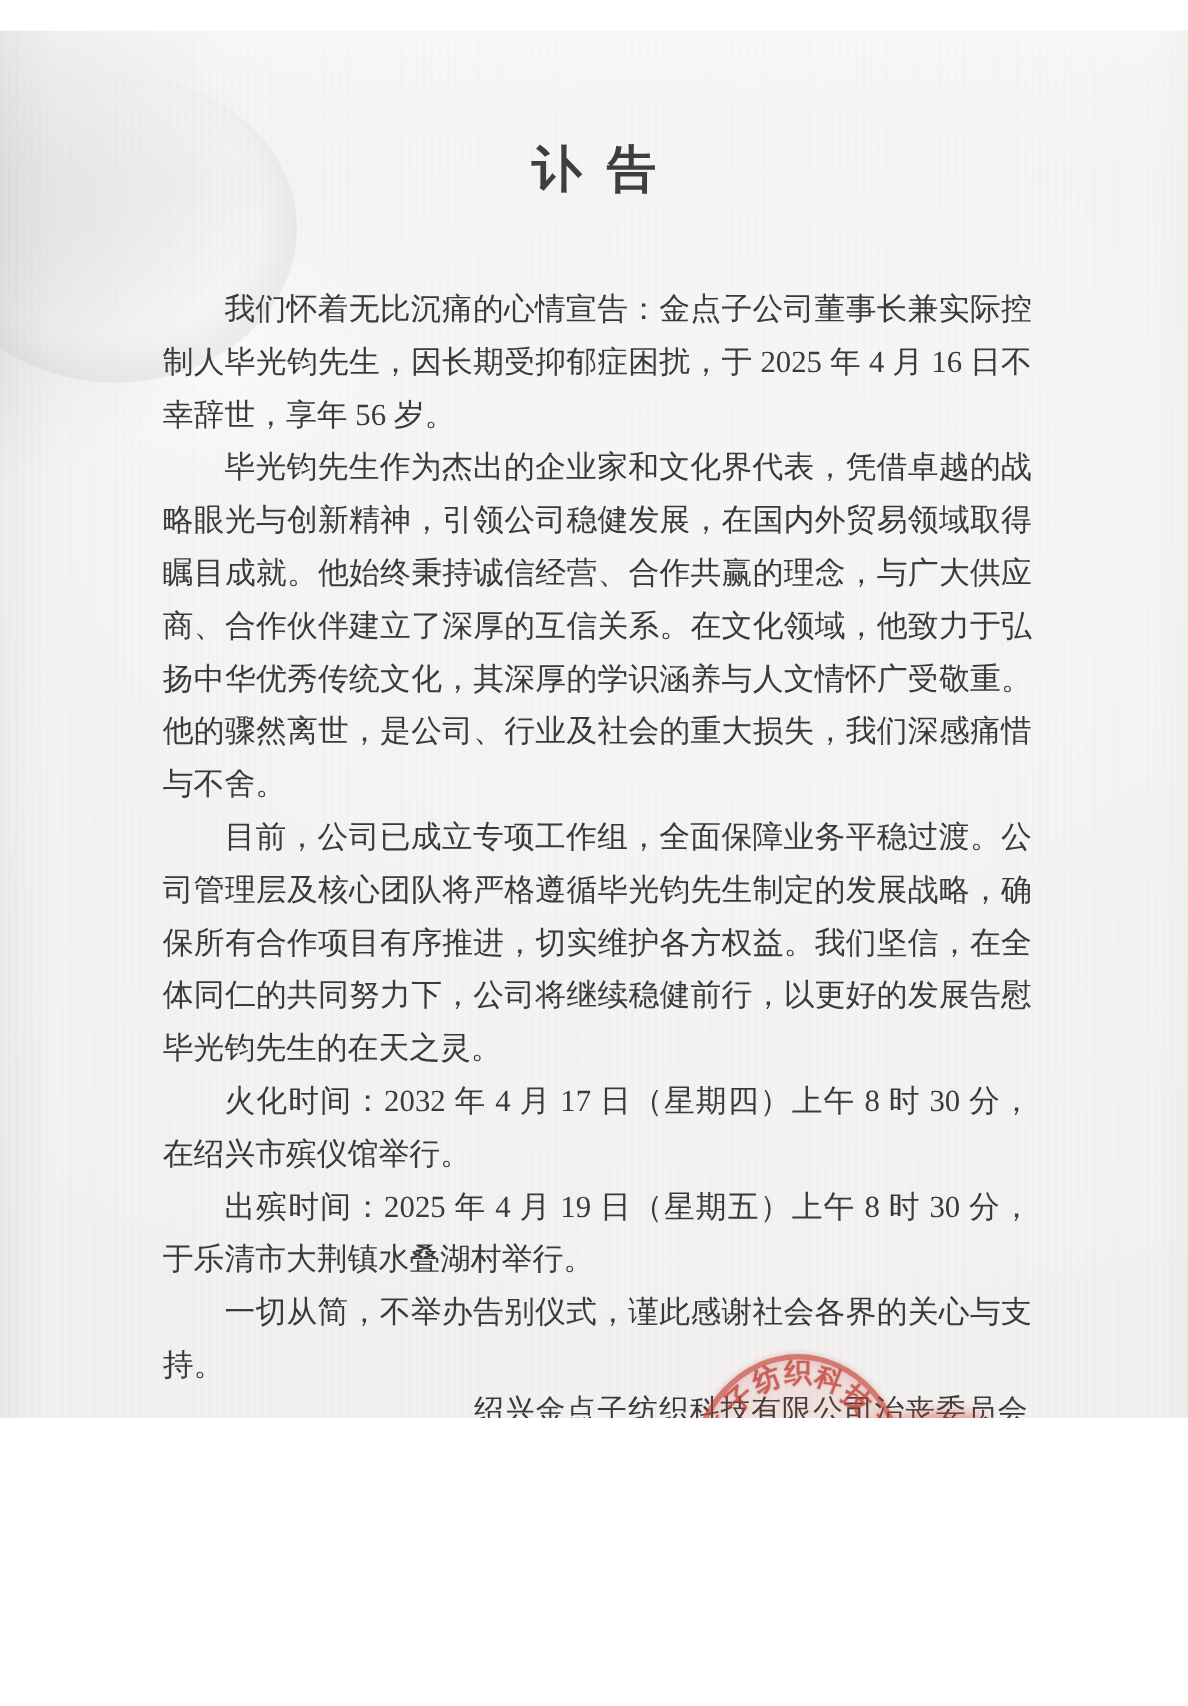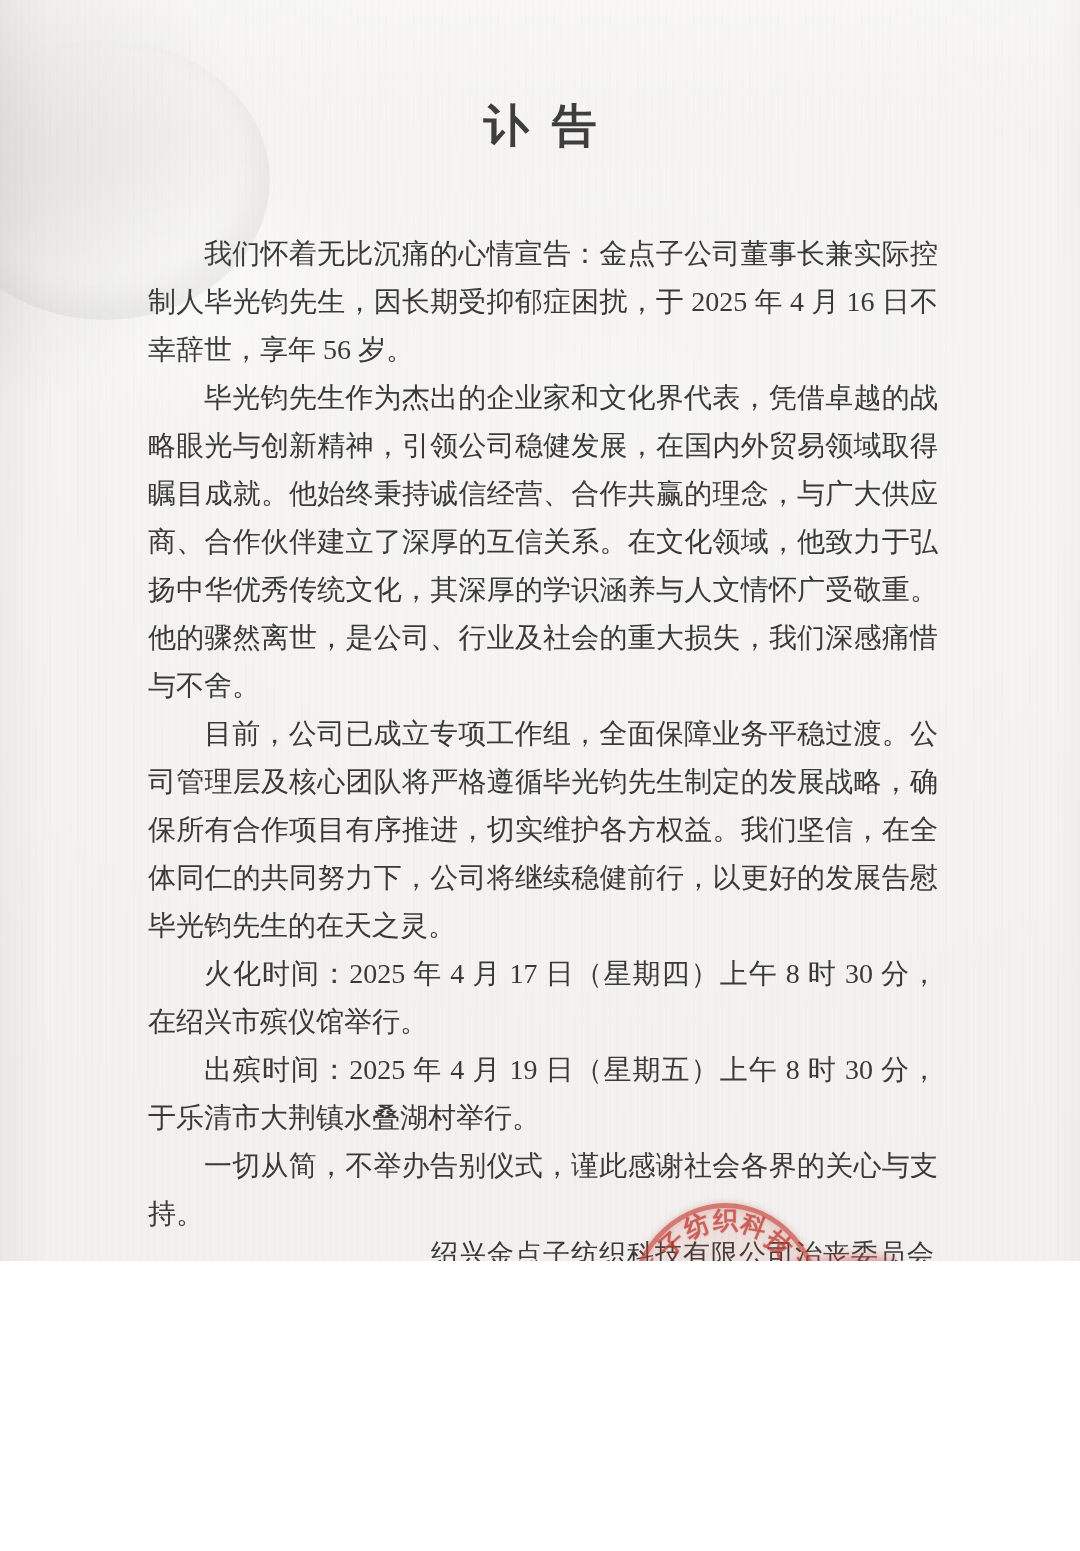--- a/index.html
+++ b/index.html
@@ -9,20 +9,21 @@
     color:#3b3b3b;
     background-color:#f2f1ef;
     background-image:
       radial-gradient(500px 380px at -90px 160px, rgba(105,103,100,0.16), transparent 70%),
       radial-gradient(300px 220px at 190px 290px, rgba(255,255,255,0.55), transparent 65%),
       radial-gradient(1400px 1000px at 58% 32%, rgba(255,255,255,0.35), transparent 85%),
       linear-gradient(to right, rgba(0,0,0,0.035), transparent 50px),
       linear-gradient(to left, rgba(0,0,0,0.02), transparent 30px),
       linear-gradient(to bottom, rgba(255,255,255,0.30), transparent 140px),
       repeating-linear-gradient(90deg, rgba(0,0,0,0.012) 0 2px, transparent 2px 7px);
+    margin-top: 28px;
   }
   .title{
     position:absolute; left:148px; top:96px; width:790px;
     text-align:center; font-size:45px; font-weight:bold; color:#3e3e3e;
     letter-spacing:6px; line-height:60px;
   }
   .body-text{
     position:absolute; left:148px; top:230px; width:790px;
     font-size:28px; line-height:48px; text-align:justify; color:#3a3a3a;
   }
@@ -80,21 +81,21 @@
 <div class="page">
 
   <div class="paper-crease"></div>
 
   <div class="title">讣 告</div>
 
   <div class="body-text">
     <p>我们怀着无比沉痛的心情宣告：金点子公司董事长兼实际控制人毕光钧先生，因长期受抑郁症困扰，于 2025 年 4 月 16 日不幸辞世，享年 56 岁。</p>
     <p>毕光钧先生作为杰出的企业家和文化界代表，凭借卓越的战略眼光与创新精神，引领公司稳健发展，在国内外贸易领域取得瞩目成就。他始终秉持诚信经营、合作共赢的理念，与广大供应商、合作伙伴建立了深厚的互信关系。在文化领域，他致力于弘扬中华优秀传统文化，其深厚的学识涵养与人文情怀广受敬重。他的骤然离世，是公司、行业及社会的重大损失，我们深感痛惜与不舍。</p>
     <p>目前，公司已成立专项工作组，全面保障业务平稳过渡。公司管理层及核心团队将严格遵循毕光钧先生制定的发展战略，确保所有合作项目有序推进，切实维护各方权益。我们坚信，在全体同仁的共同努力下，公司将继续稳健前行，以更好的发展告慰毕光钧先生的在天之灵。</p>
-    <p>火化时间：2025 年 4 月 17 日（星期四）上午 8 时 30 分，在绍兴市殡仪馆举行。</p>
+    <p>火化时间：2032 年 4 月 17 日（星期四）上午 8 时 30 分，在绍兴市殡仪馆举行。</p>
     <p>出殡时间：2025 年 4 月 19 日（星期五）上午 8 时 30 分，于乐清市大荆镇水叠湖村举行。</p>
     <p>一切从简，不举办告别仪式，谨此感谢社会各界的关心与支持。</p>
   </div>
 
   <div class="signature">绍兴金点子纺织科技有限公司治丧委员会</div>
 
   <div class="seal">
     <div class="seal-ring"></div>
     <div class="seal-arc ring-chars">
         <span style="left: 32.9678px; top: 164.916px; transform: translate(-50%, -50%) rotate(-125deg);">绍</span>

